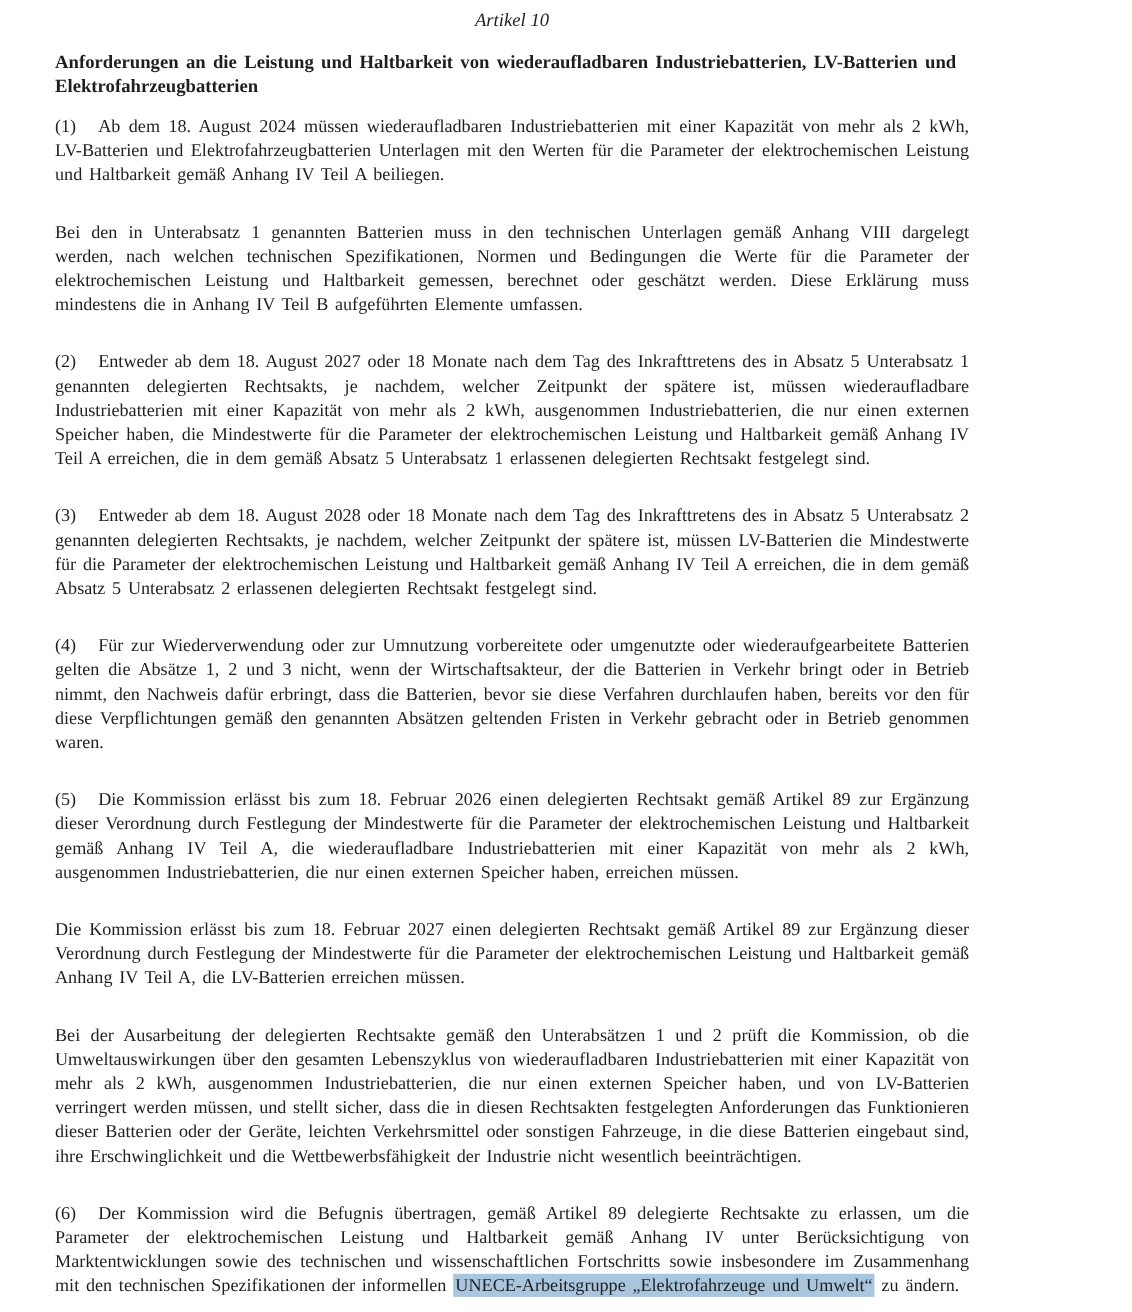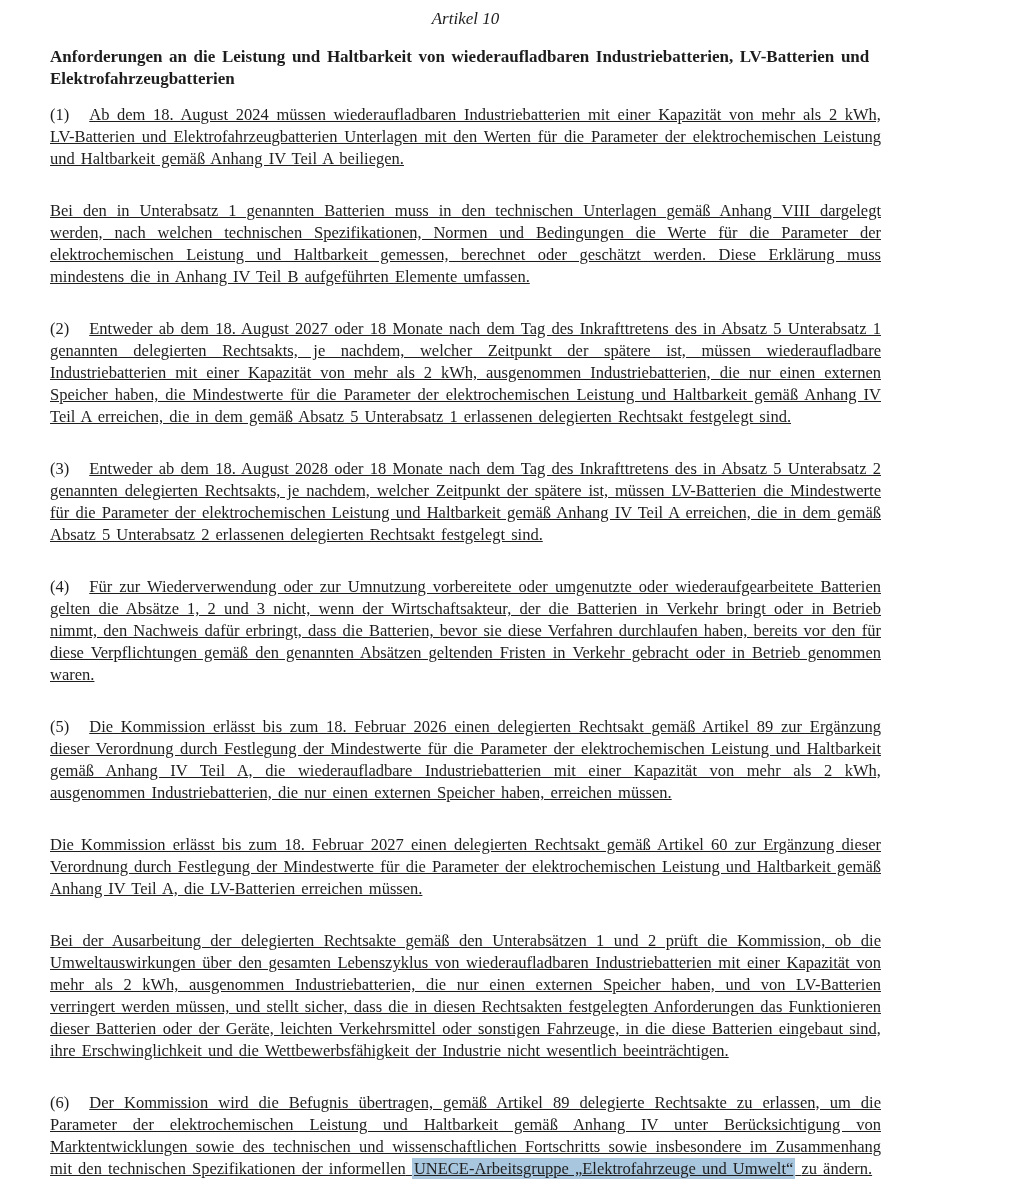--- a/index.html
+++ b/index.html
@@ -31,21 +31,20 @@
     font-size: 17px;
     line-height: 22px;
     margin: 16px 0 0 0;
     word-spacing: 0.14em;
   }
   .para {
     margin: 30px 0 0 0;
     text-align: justify;
     word-spacing: 0.12em;
     hyphens: auto;
-    text-decoration: underline;
   }
   .para.first {
     margin-top: 14px;
   }
   .pnum {
     display: inline-block;
     margin-right: 20px;
   }
   mark.hl {
     background: #a9c6df;
@@ -67,19 +66,19 @@
   <p class="para"><span class="ptext">Bei den in Unterabsatz 1 genannten Batterien muss in den technischen Unterlagen gemäß Anhang VIII dargelegt werden, nach welchen technischen Spezifikationen, Normen und Bedingungen die Werte für die Parameter der elektrochemischen Leistung und Haltbarkeit gemessen, berechnet oder geschätzt werden. Diese Erklärung muss mindestens die in Anhang IV Teil B aufgeführten Elemente umfassen.</span></p>
 
   <p class="para"><span class="pnum">(2)</span><span class="ptext">Entweder ab dem 18. August 2027 oder 18 Monate nach dem Tag des Inkrafttretens des in Absatz 5 Unterabsatz 1 genannten delegierten Rechtsakts, je nachdem, welcher Zeitpunkt der spätere ist, müssen wiederaufladbare Industriebatterien mit einer Kapazität von mehr als 2 kWh, ausgenommen Industriebatterien, die nur einen externen Speicher haben, die Mindestwerte für die Parameter der elektrochemischen Leistung und Haltbarkeit gemäß Anhang IV Teil A erreichen, die in dem gemäß Absatz 5 Unterabsatz 1 erlassenen delegierten Rechtsakt festgelegt sind.</span></p>
 
   <p class="para"><span class="pnum">(3)</span><span class="ptext">Entweder ab dem 18. August 2028 oder 18 Monate nach dem Tag des Inkrafttretens des in Absatz 5 Unterabsatz 2 genannten delegierten Rechtsakts, je nachdem, welcher Zeitpunkt der spätere ist, müssen LV-Batterien die Mindestwerte für die Parameter der elektrochemischen Leistung und Haltbarkeit gemäß Anhang IV Teil A erreichen, die in dem gemäß Absatz 5 Unterabsatz 2 erlassenen delegierten Rechtsakt festgelegt sind.</span></p>
 
   <p class="para"><span class="pnum">(4)</span><span class="ptext">Für zur Wiederverwendung oder zur Umnutzung vorbereitete oder umgenutzte oder wiederaufgearbeitete Batterien gelten die Absätze 1, 2 und 3 nicht, wenn der Wirtschaftsakteur, der die Batterien in Verkehr bringt oder in Betrieb nimmt, den Nachweis dafür erbringt, dass die Batterien, bevor sie diese Verfahren durchlaufen haben, bereits vor den für diese Verpflichtungen gemäß den genannten Absätzen geltenden Fristen in Verkehr gebracht oder in Betrieb genommen waren.</span></p>
 
   <p class="para"><span class="pnum">(5)</span><span class="ptext">Die Kommission erlässt bis zum 18. Februar 2026 einen delegierten Rechtsakt gemäß Artikel 89 zur Ergänzung dieser Verordnung durch Festlegung der Mindestwerte für die Parameter der elektrochemischen Leistung und Haltbarkeit gemäß Anhang IV Teil A, die wiederaufladbare Industriebatterien mit einer Kapazität von mehr als 2 kWh, ausgenommen Industriebatterien, die nur einen externen Speicher haben, erreichen müssen.</span></p>
 
-  <p class="para"><span class="ptext">Die Kommission erlässt bis zum 18. Februar 2027 einen delegierten Rechtsakt gemäß Artikel 60 zur Ergänzung dieser Verordnung durch Festlegung der Mindestwerte für die Parameter der elektrochemischen Leistung und Haltbarkeit gemäß Anhang IV Teil A, die LV-Batterien erreichen müssen.</span></p>
+  <p class="para"><span class="ptext">Die Kommission erlässt bis zum 18. Februar 2027 einen delegierten Rechtsakt gemäß Artikel 89 zur Ergänzung dieser Verordnung durch Festlegung der Mindestwerte für die Parameter der elektrochemischen Leistung und Haltbarkeit gemäß Anhang IV Teil A, die LV-Batterien erreichen müssen.</span></p>
 
   <p class="para"><span class="ptext">Bei der Ausarbeitung der delegierten Rechtsakte gemäß den Unterabsätzen 1 und 2 prüft die Kommission, ob die Umweltauswirkungen über den gesamten Lebenszyklus von wiederaufladbaren Industriebatterien mit einer Kapazität von mehr als 2 kWh, ausgenommen Industriebatterien, die nur einen externen Speicher haben, und von LV-Batterien verringert werden müssen, und stellt sicher, dass die in diesen Rechtsakten festgelegten Anforderungen das Funktionieren dieser Batterien oder der Geräte, leichten Verkehrsmittel oder sonstigen Fahrzeuge, in die diese Batterien eingebaut sind, ihre Erschwinglichkeit und die Wettbewerbsfähigkeit der Industrie nicht wesentlich beeinträchtigen.</span></p>
 
   <p class="para"><span class="pnum">(6)</span><span class="ptext">Der Kommission wird die Befugnis übertragen, gemäß Artikel 89 delegierte Rechtsakte zu erlassen, um die Parameter der elektrochemischen Leistung und Haltbarkeit gemäß Anhang IV unter Berücksichtigung von Marktentwicklungen sowie des technischen und wissenschaftlichen Fortschritts sowie insbesondere im Zusammenhang mit den technischen Spezifikationen der informellen</span> <mark class="hl" style="background: rgb(169, 198, 223);">UNECE-Arbeitsgruppe „Elektrofahrzeuge und Umwelt“</mark> <span class="ptext">zu ändern.</span></p>
 
 </div>
 
 </body></html>

